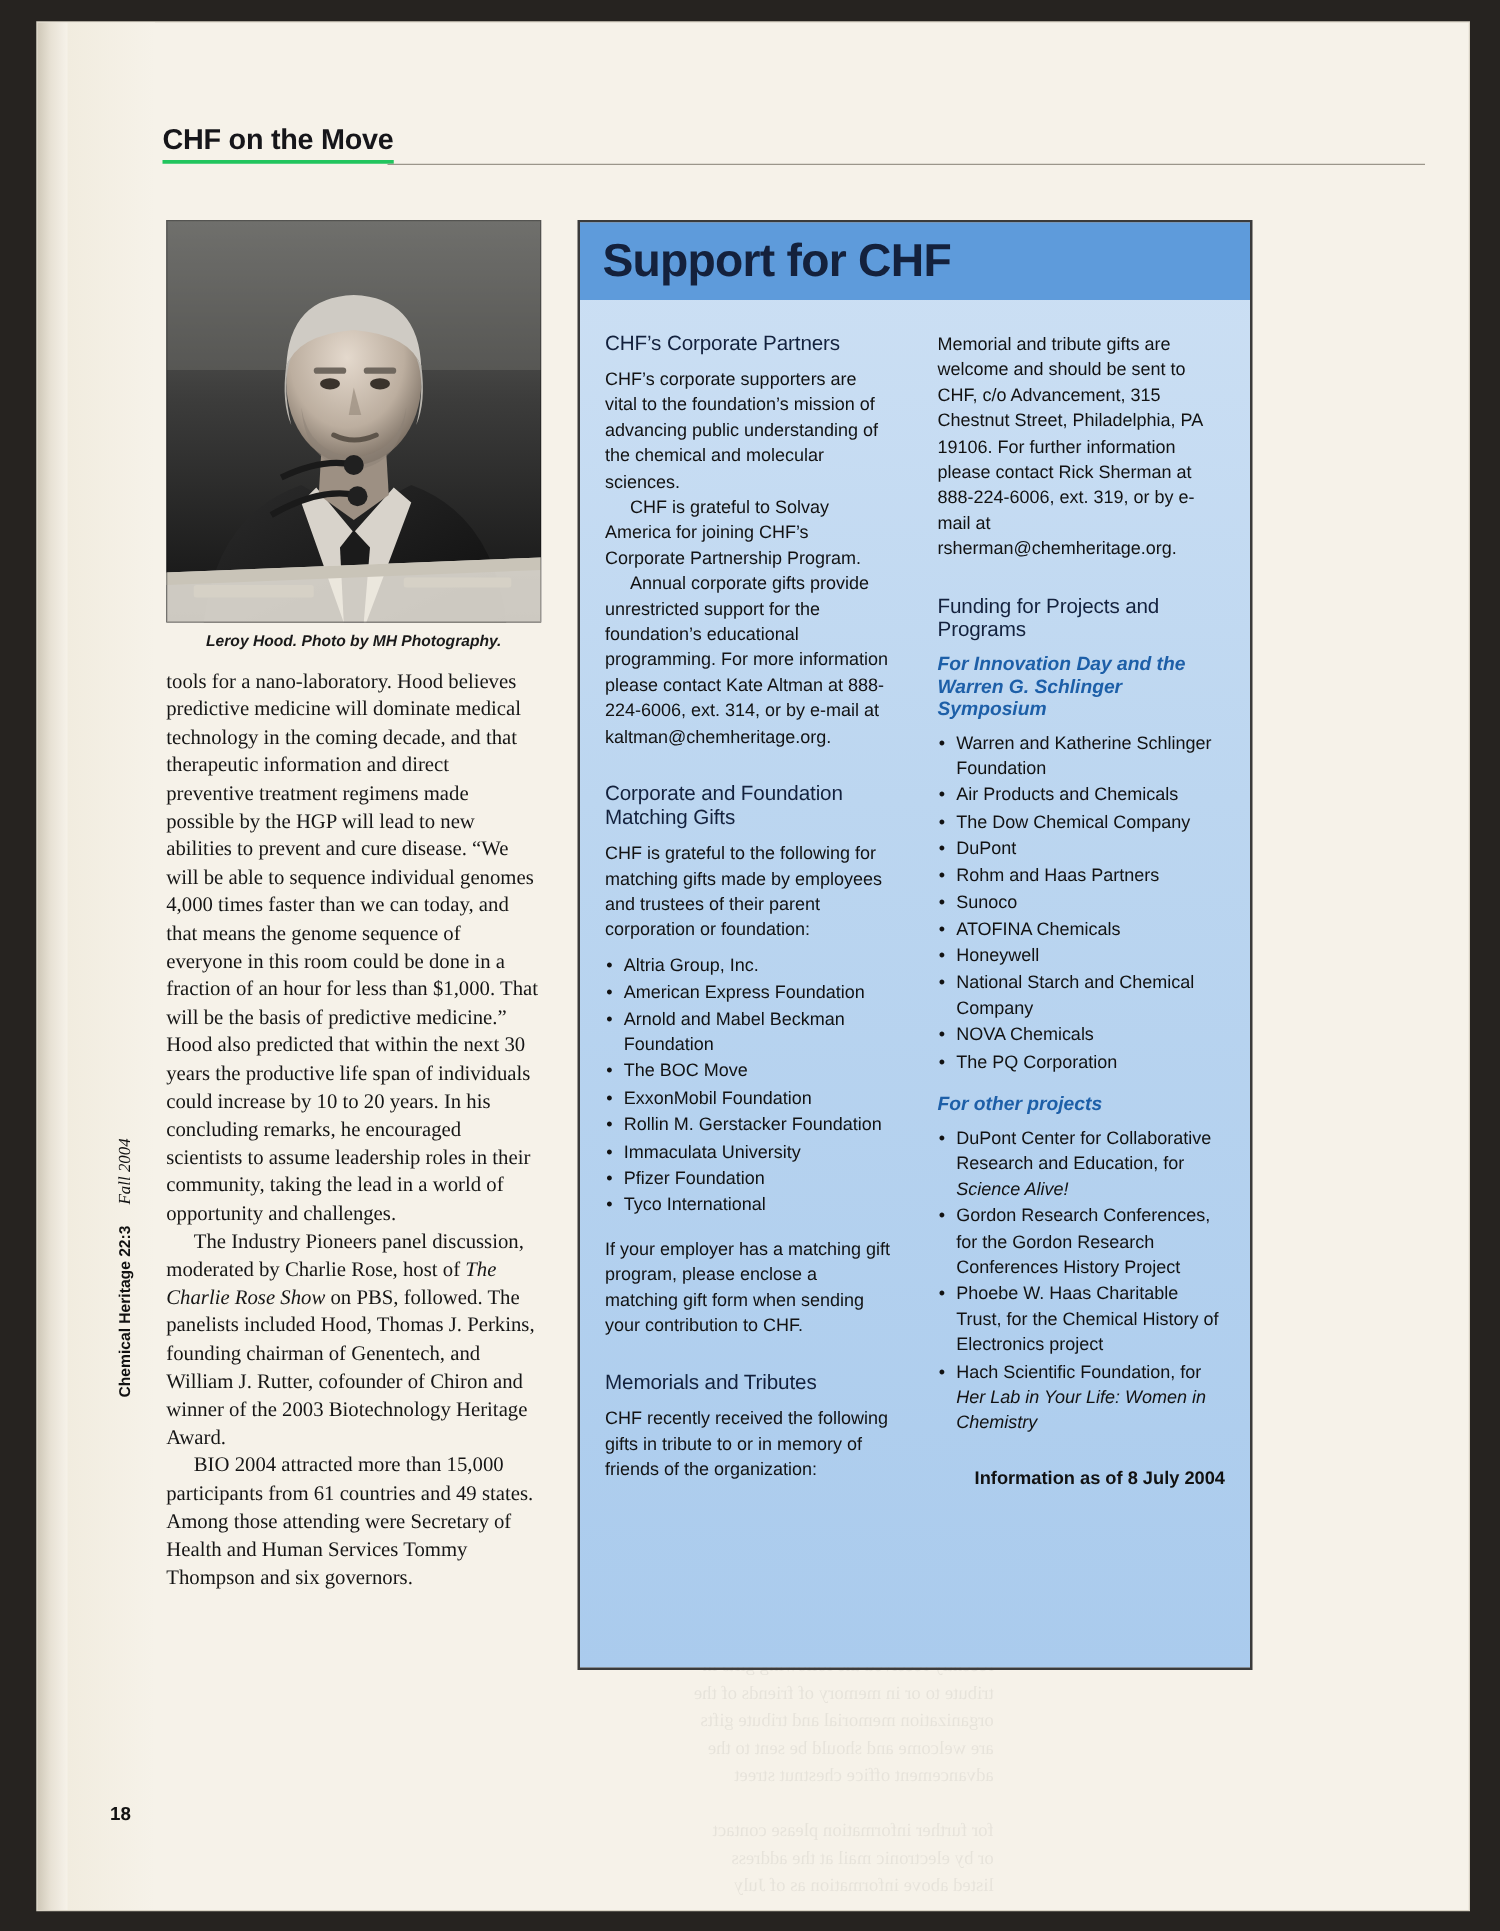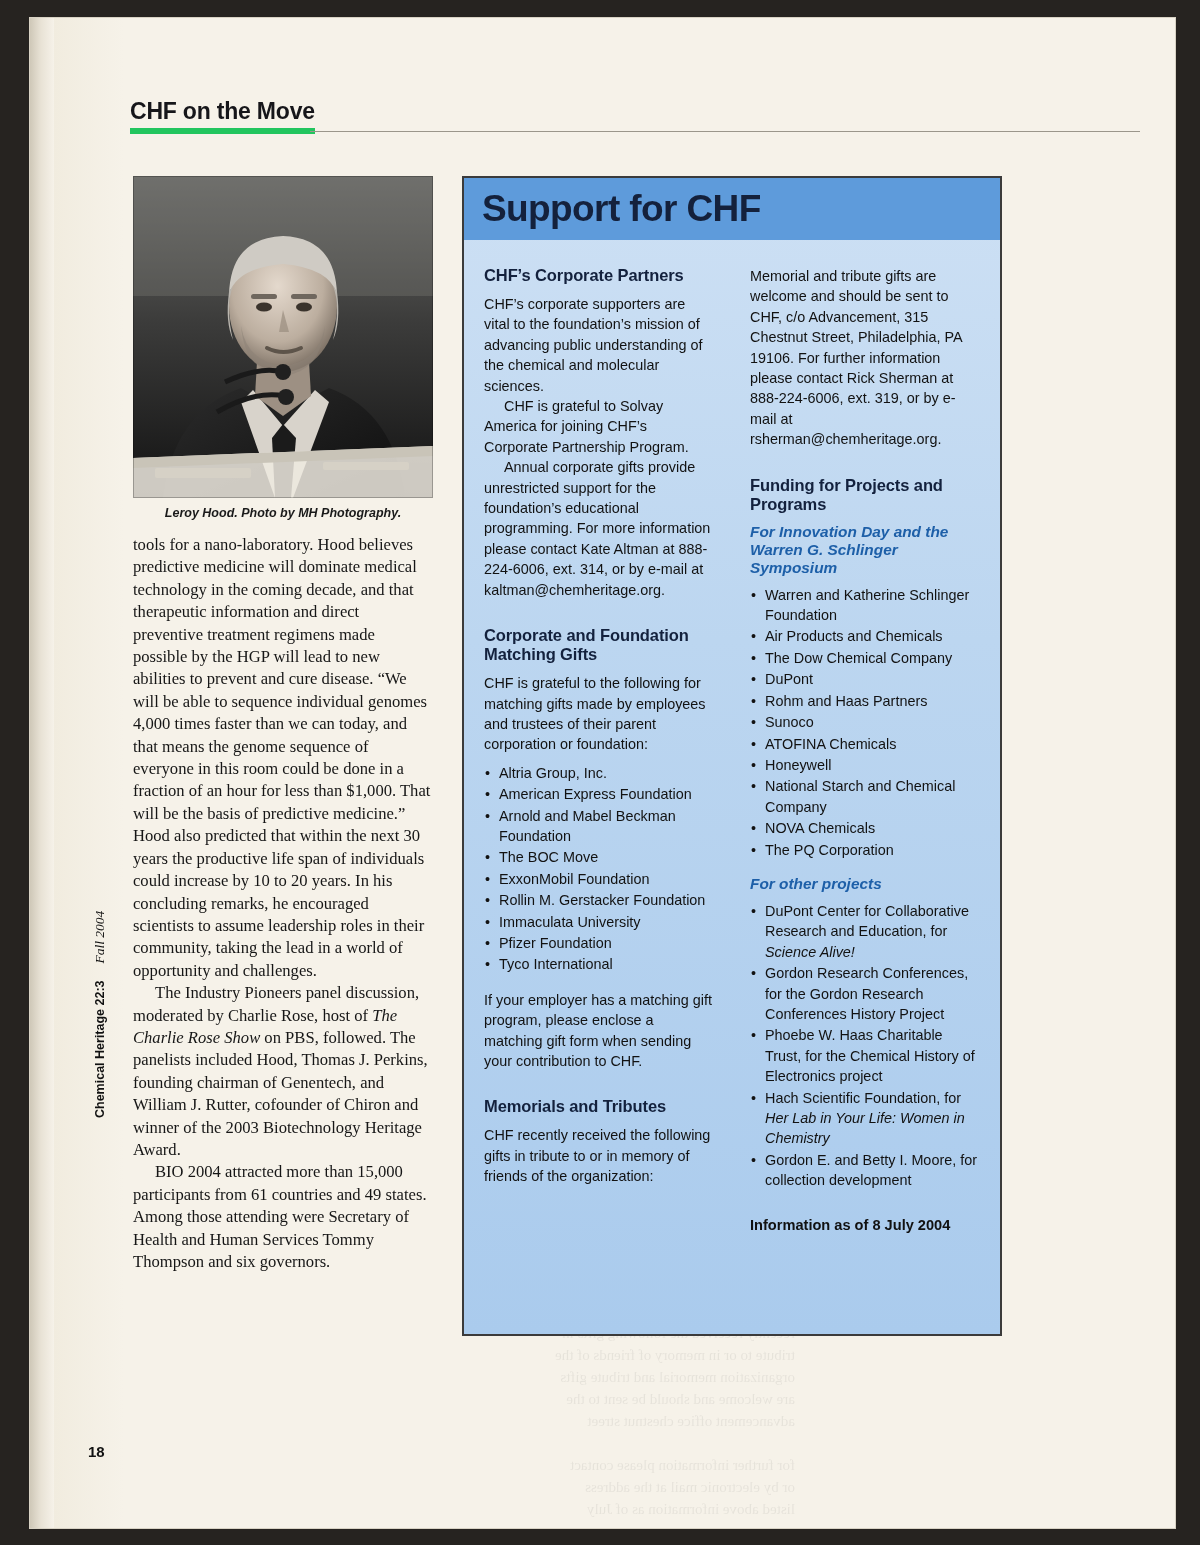--- a/index.html
+++ b/index.html
@@ -65,21 +65,21 @@
     top: 80px;
     width: 1010px;
   }
   .hdr-title {
     display: inline-block;
     font-family: "Liberation Sans", sans-serif;
     font-weight: bold;
     font-size: 23px;
     letter-spacing: -0.2px;
     color: #16161a;
-    border-bottom: 6px solid #22c55e;
+    border-bottom: 3px solid #22c55e;
     padding-bottom: 3px;
   }
   .hdr-rule {
     position: absolute;
     left: 180px;
     top: 33px;
     right: 0;
     height: 1px;
     background: #9b968b;
   }
@@ -173,21 +173,21 @@
   .sb-cols {
     display: flex;
     padding: 26px 20px 10px 20px;
     box-sizing: border-box;
   }
   .sb-col { width: 290px; }
   .sb-col.left { margin-right: 36px; }
 
   .sb-h2 {
     font-family: "Liberation Sans", sans-serif;
-    font-weight: bold;
+    font-weight: normal;
     font-size: 16.5px;
     color: #13213d;
     margin: 0 0 9px 0;
     letter-spacing: -0.1px;
   }
   .sb-h2.sp { margin-top: 26px; }
   .sb-h3 {
     font-family: "Liberation Sans", sans-serif;
     font-weight: bold;
     font-style: italic;
@@ -224,20 +224,21 @@
     top: 0;
   }
   .sb-list li i { font-style: italic; }
   .sb-gap { height: 14px; }
   .sb-foot {
     font-family: "Liberation Sans", sans-serif;
     font-weight: bold;
     font-size: 14.6px;
     color: #111;
     margin-top: 26px;
+    text-align: right;
   }
 </style>
 </head>
 <body>
 
 <div class="scan">
   <div class="page">
     <div class="gutter"></div>
     <div class="gutter2"></div>
 
@@ -401,21 +402,20 @@
             <li>The PQ Corporation</li>
           </ul>
 
           <div class="sb-gap"></div>
           <div class="sb-h3">For other projects</div>
           <ul class="sb-list">
             <li>DuPont Center for Collaborative Research and Education, for <i>Science Alive!</i></li>
             <li>Gordon Research Conferences, for the Gordon Research Conferences History Project</li>
             <li>Phoebe W. Haas Charitable Trust, for the Chemical History of Electronics project</li>
             <li>Hach Scientific Foundation, for <i>Her Lab in Your Life: Women in Chemistry</i></li>
-            <li>Gordon E. and Betty I. Moore, for collection development</li>
           </ul>
 
           <div class="sb-foot">Information as of 8 July 2004</div>
         </div>
       </div>
     </div>
   </div>
 </div>
 
 </body></html>

